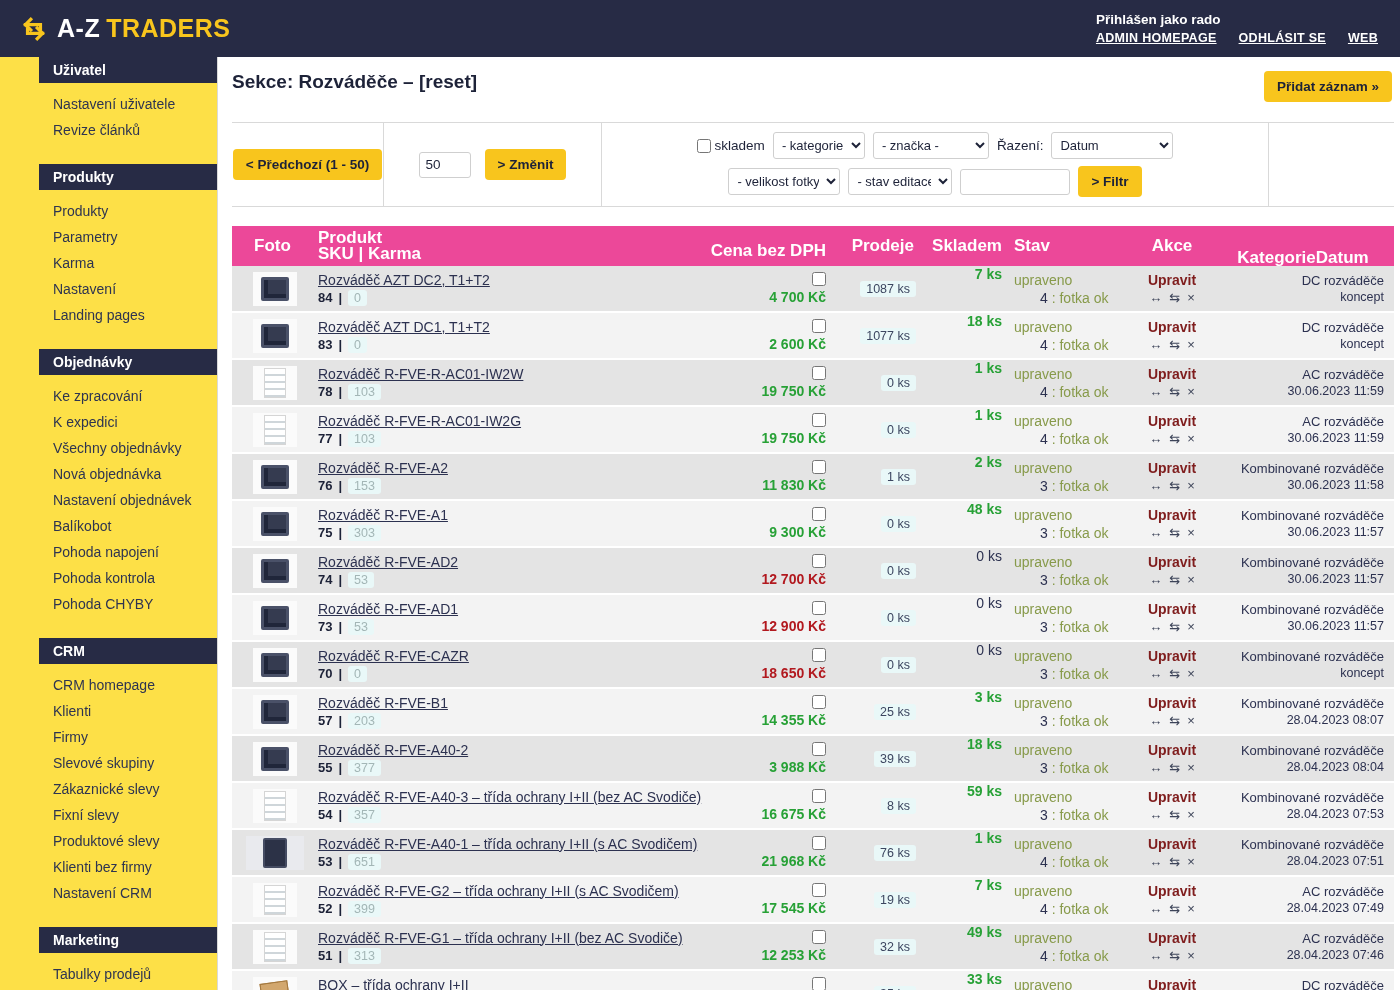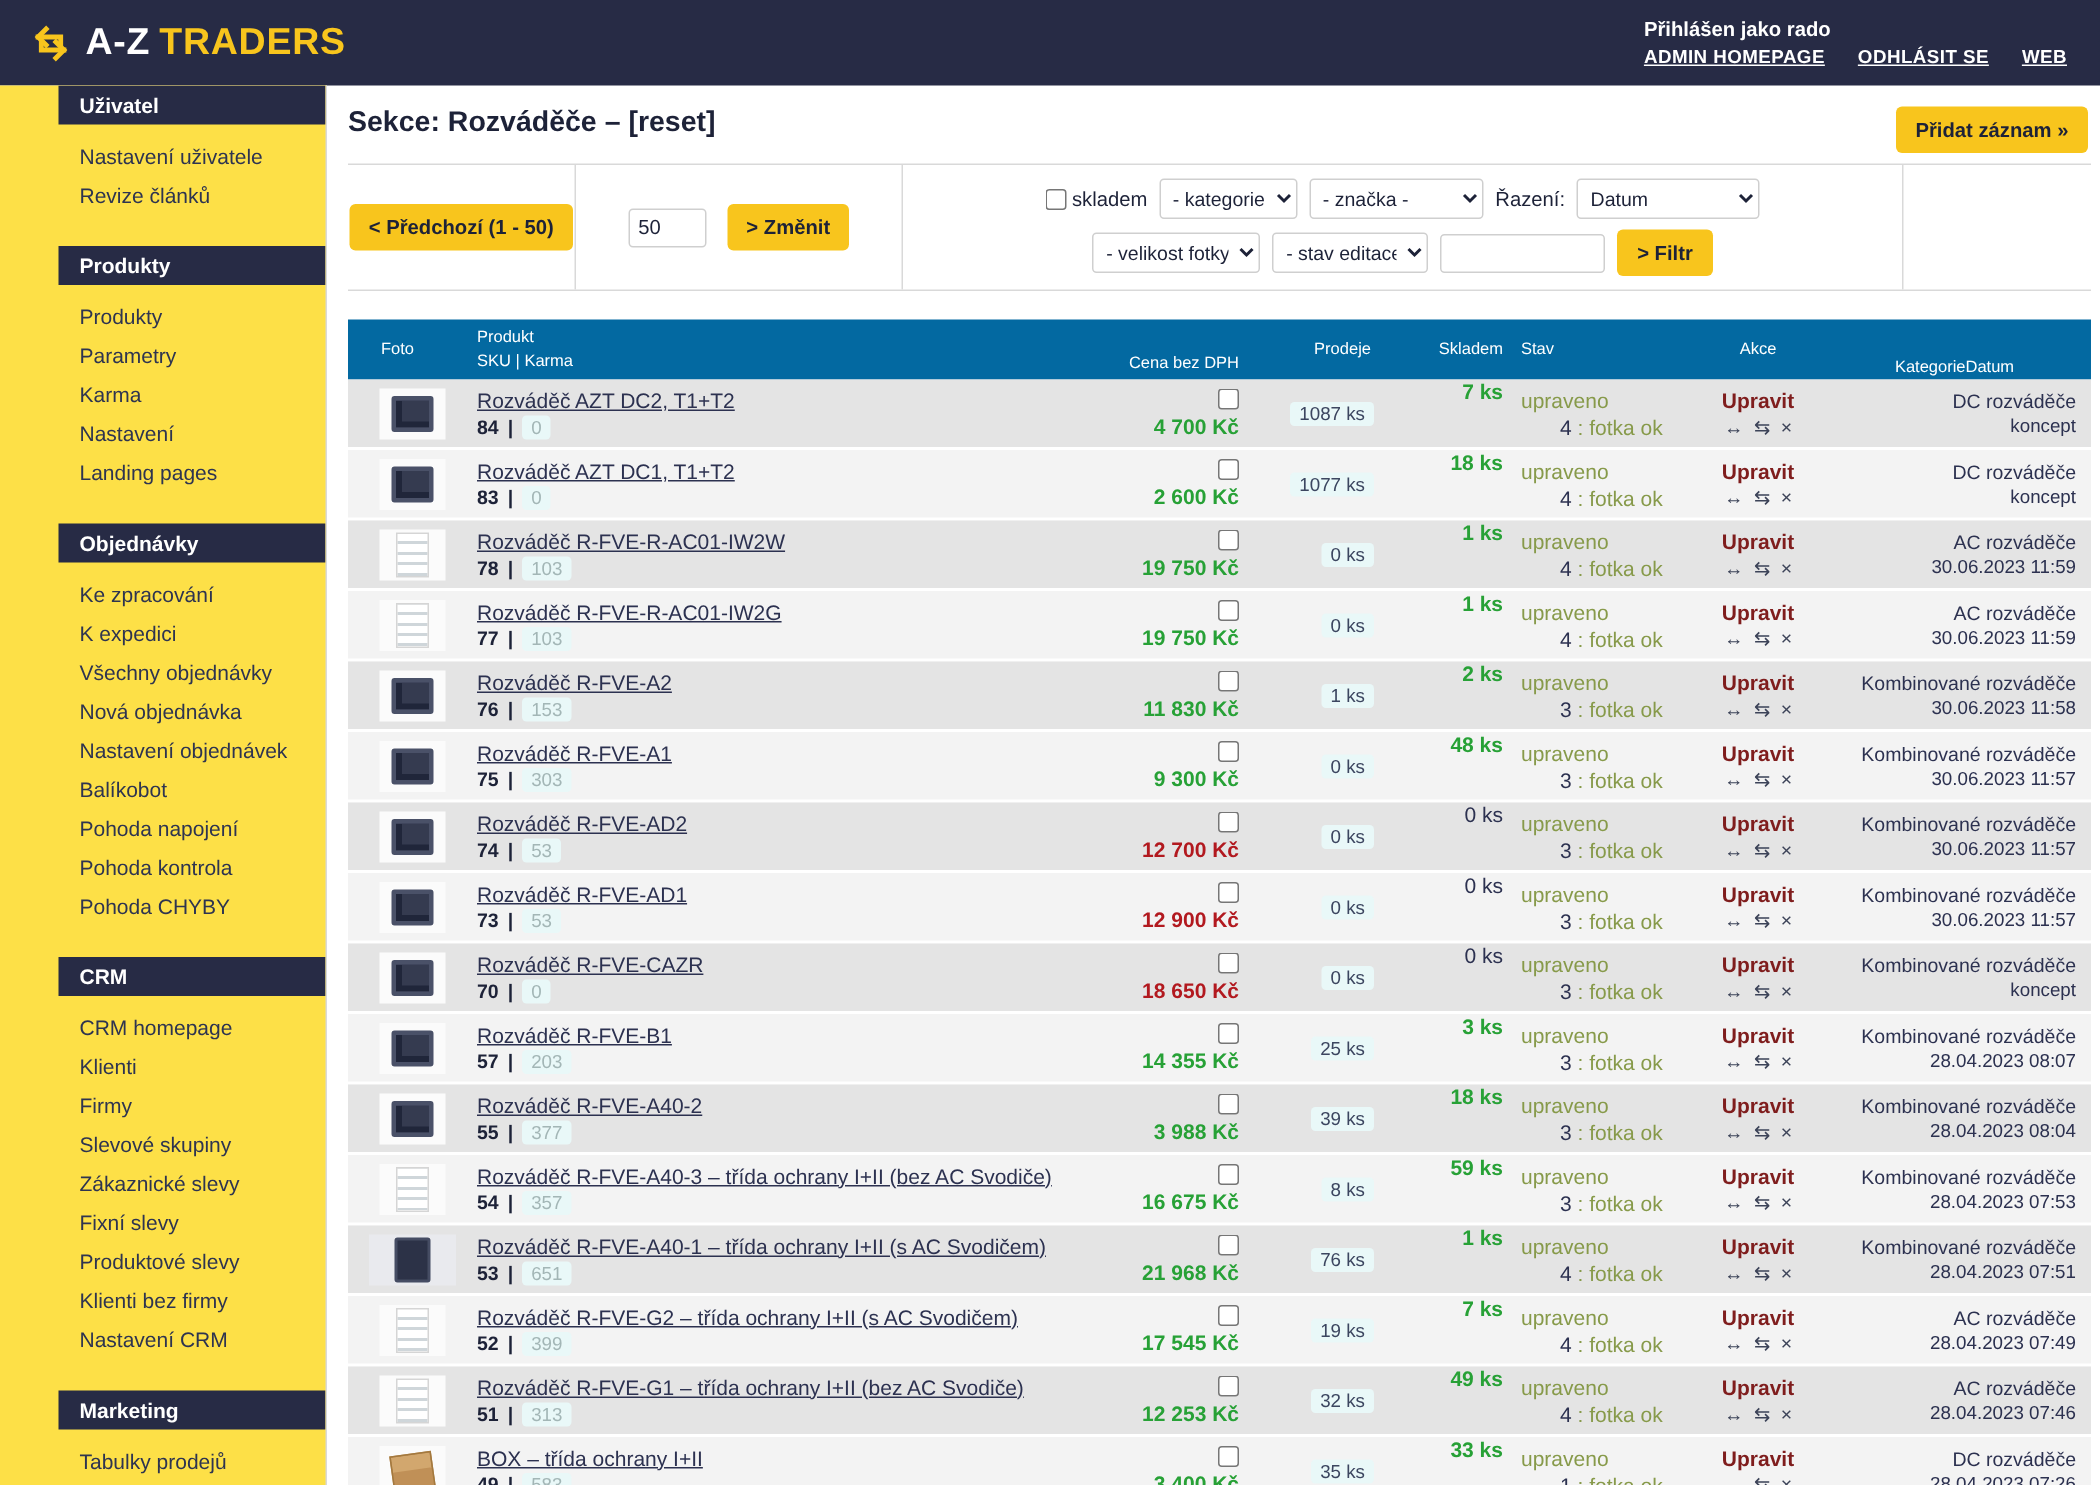--- a/index.html
+++ b/index.html
@@ -24,21 +24,21 @@
   aside { width:218px; background:#fde047; border-right:1px solid #d9d9d9; overflow:hidden;padding-left:39px; }
   .side-bar { background:#272b45; color:#fff; font-weight:bold; font-size:14px;
     padding:5px 14px; margin-top:12px; }
   .side-bar.first { margin-top:0; }
   .side-list { padding:8px 0 9px 0; }
   .side-item { padding:5px 14px; font-size:14px; color:#2e3450; cursor:pointer; white-space:nowrap; }
 
   main { flex:1; padding:14px 6px 0 14px; }
 
   
-  .title-row { display:flex; justify-content:space-between; align-items:flex-start; margin-bottom:7px; padding-right:2px;}
+  .title-row { display:flex; justify-content:space-between; align-items:flex-start; margin-bottom:20px; padding-right:2px;}
   .page-title { font-size:19px; font-weight:bold; color:#1d2238; }
   .page-title .reset { color:#1d2238; text-decoration:none; }
   .btn-yellow { background:#f8c51d; color:#1d2238; font-weight:bold; font-size:13.5px;
     border:none; border-radius:4px; padding:8px 13px; cursor:pointer; white-space:nowrap;
     font-family:"Liberation Sans","DejaVu Sans",sans-serif; }
 
   
   .toolbar { display:flex; border-top:1px solid #d9d9d9; border-bottom:1px solid #d9d9d9; margin-bottom:19px; }
   .tb-cell { border-right:1px solid #d9d9d9; padding:15px 12px; display:flex; align-items:center; }
   .tb-cell:last-child { border-right:none; }
@@ -51,21 +51,21 @@
   input[type="text"] { border:1px solid #cfcfcf; border-radius:3px; height:26px; padding:0 6px;
     font-size:13.5px; color:#1d2238; font-family:inherit; }
   .inp-size { width:52px; }
   .inp-search { width:110px; }
   select { border:1px solid #cfcfcf; border-radius:3px; height:27px; font-size:13px; color:#1d2238;
     background:#fff; padding:0 4px; font-family:inherit; }
   input[type="checkbox"] { width:14px; height:14px; }
 
   
   .grid { display:grid; grid-template-columns:86px 1fr 124px 92px 88px 112px 100px 172px; }
-  .thead { background:#0369a1; color:#fff; font-weight:normal; font-size:11px; height:40px; }
+  .thead { background:#ec4899; color:#fff; font-weight:bold; font-size:17px; height:40px; }
   .thead > div { display:flex; }
   .th-foto { align-items:center; padding-left:22px; }
   .th-produkt { flex-direction:column; justify-content:center; line-height:16px; }
   .th-cena { align-items:flex-end; justify-content:flex-end; padding:0 4px 5px 0; }
   .th-prodeje { align-items:center; justify-content:flex-end; padding-right:8px; }
   .th-skladem { align-items:center; justify-content:flex-end; padding-right:8px; }
   .th-stav { align-items:center; padding-left:4px; }
   .th-akce { align-items:center; justify-content:center; }
   .th-kat { flex-direction:row; justify-content:center; align-items:flex-end; padding-right:10px; line-height:16px; }
 

